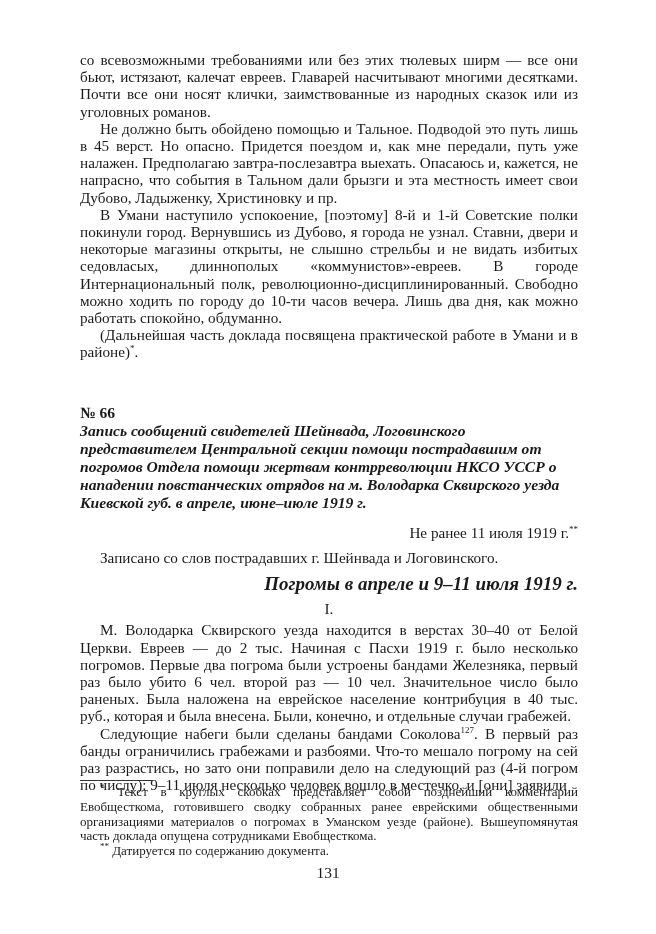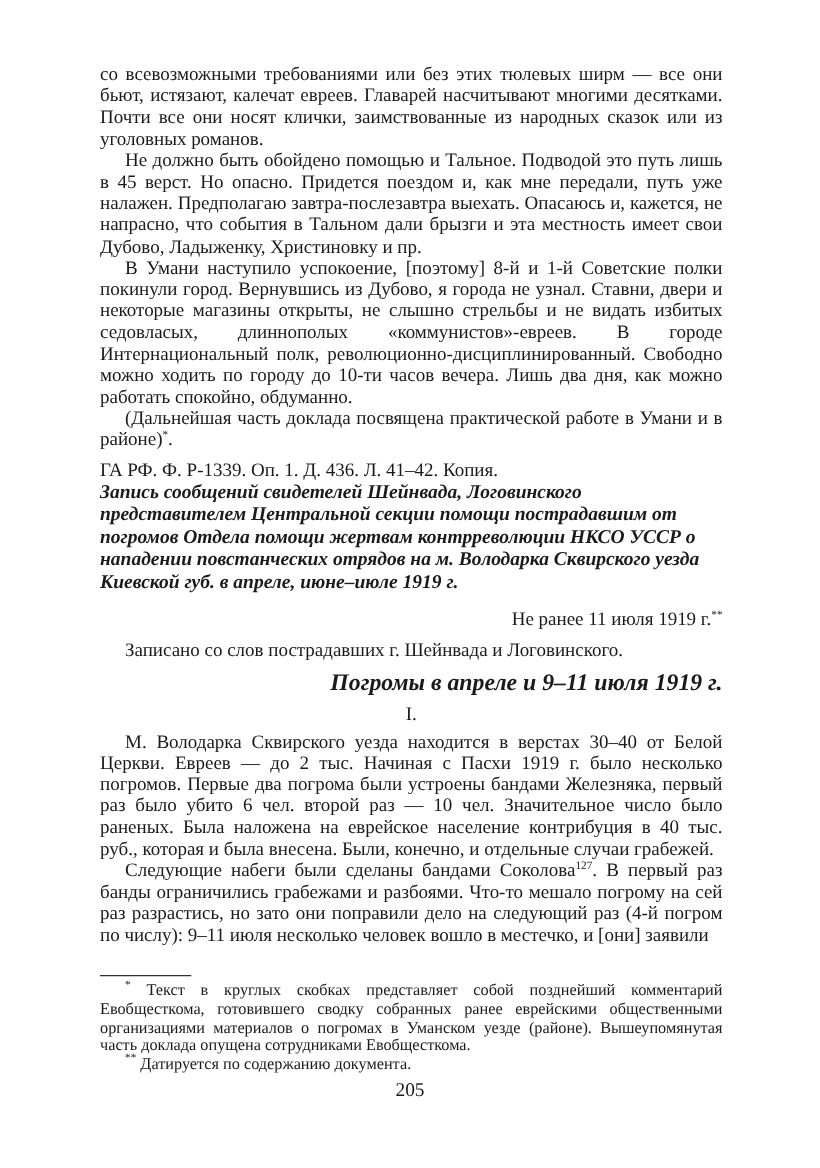--- a/index.html
+++ b/index.html
@@ -110,35 +110,35 @@
 <body>
 
 <div class="page">
 
   <p>со всевозможными требованиями или без этих тюлевых ширм — все они бьют, истязают, калечат евреев. Главарей насчитывают многими десятками. Почти все они носят клички, заимствованные из народных сказок или из уголовных романов.</p>
   <p class="indent">Не должно быть обойдено помощью и Тальное. Подводой это путь лишь в 45 верст. Но опасно. Придется поездом и, как мне передали, путь уже налажен. Предполагаю завтра-послезавтра выехать. Опасаюсь и, кажется, не напрасно, что события в Тальном дали брызги и эта местность имеет свои Дубово, Ладыженку, Христиновку и пр.</p>
   <p class="indent">В Умани наступило успокоение, [поэтому] 8-й и 1-й Советские полки покинули город. Вернувшись из Дубово, я города не узнал. Ставни, двери и некоторые магазины открыты, не слышно стрельбы и не видать избитых седовласых, длиннополых «коммунистов»-евреев. В городе Интернациональный полк, революционно-дисциплинированный. Свободно можно ходить по городу до 10-ти часов вечера. Лишь два дня, как можно работать спокойно, обдуманно.</p>
 
   <p class="indent"><span>(Дальнейшая часть доклада посвящена практической работе в Умани и в районе)</span><sup>*</sup><span>.</span></p>
 
-  <p class="source">ГА РФ. Ф. Р-1339. Оп. 1. Д. 436. Л. 41–42. Копия.</p>
 
+  <div class="doc-number">№ 66</div>
   <div class="doc-title">Запись сообщений свидетелей Шейнвада, Логовинского представителем Центральной секции помощи пострадавшим от погромов Отдела помощи жертвам контрреволюции НКСО УССР о нападении повстанческих отрядов на м. Володарка Сквирского уезда Киевской губ. в апреле, июне–июле 1919 г.</div>
 
   <div class="date-line"><span>Не ранее 11 июля 1919 г.</span><sup>**</sup></div>
 
   <p class="recorded">Записано со слов пострадавших г. Шейнвада и Логовинского.</p>
 
   <div class="section-title">Погромы в апреле и 9–11 июля 1919 г.</div>
   <div class="section-num">I.</div>
 
   <p class="indent body-start">М. Володарка Сквирского уезда находится в верстах 30–40 от Белой Церкви. Евреев — до 2 тыс. Начиная с Пасхи 1919 г. было несколько погромов. Первые два погрома были устроены бандами Железняка, первый раз было убито 6 чел. второй раз — 10 чел. Значительное число было раненых. Была наложена на еврейское население контрибуция в 40 тыс. руб., которая и была внесена. Были, конечно, и отдельные случаи грабежей.</p>
   <p class="indent"><span>Следующие набеги были сделаны бандами Соколова</span><sup>127</sup><span>. В первый раз банды ограничились грабежами и разбоями. Что-то мешало погрому на сей раз разрастись, но зато они поправили дело на следующий раз (4-й погром по числу): 9–11 июля несколько человек вошло в местечко, и [они] заявили</span></p>
 </div>
 
 <div class="footnote-rule"></div>
 
 <div class="footnotes">
   <p class="indent"><sup>*</sup><span> Текст в круглых скобках представляет собой позднейший комментарий Евобщесткома, готовившего сводку собранных ранее еврейскими общественными организациями материалов о погромах в Уманском уезде (районе). Вышеупомянутая часть доклада опущена сотрудниками Евобщесткома.</span></p>
   <p class="indent"><sup>**</sup><span> Датируется по содержанию документа.</span></p>
 </div>
 
-<div class="page-number">205</div>
+<div class="page-number">131</div>
 
 </body></html>

